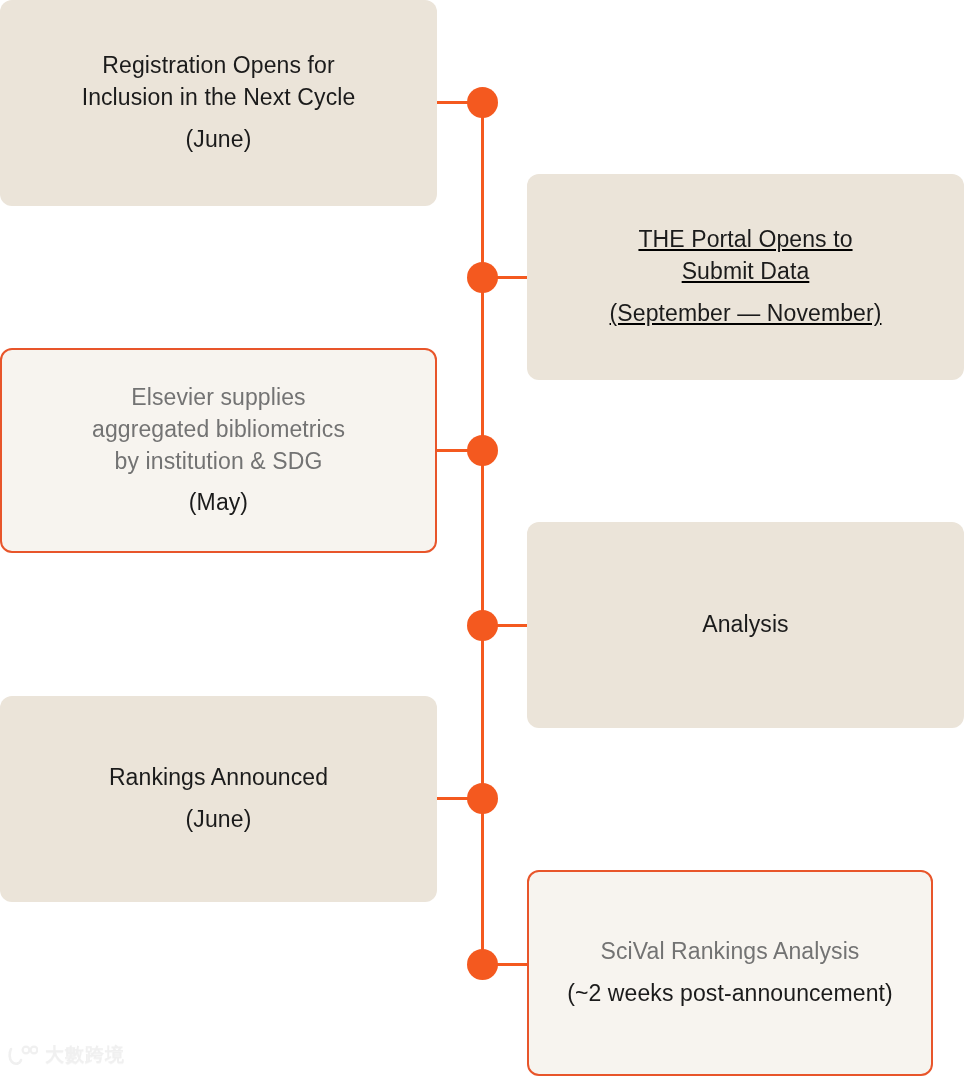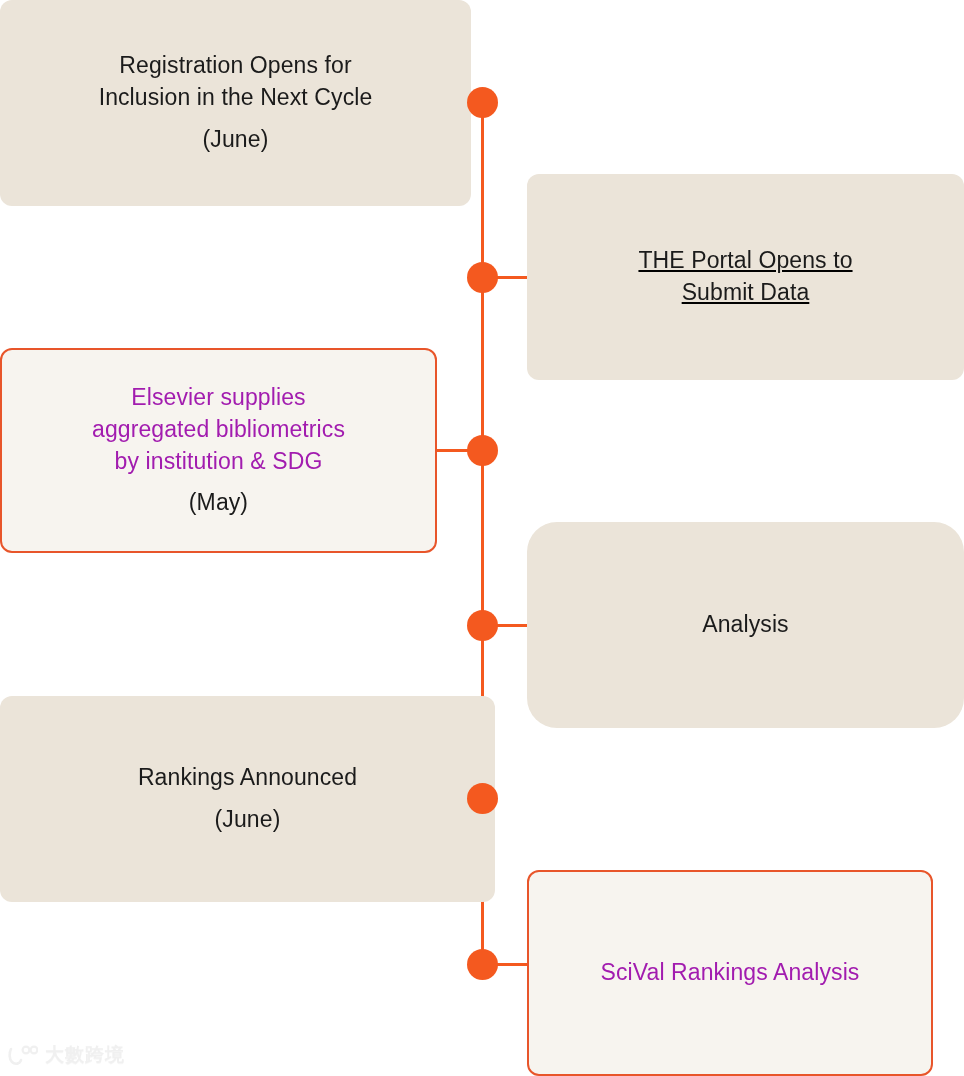--- a/index.html
+++ b/index.html
@@ -63,21 +63,21 @@
   }
 
   .card .title {
     font-size: 23px;
     line-height: 1.38;
     color: #1b1b1b;
     letter-spacing: 0.1px;
     white-space: pre-line;
   }
   .card.outline .title {
-    color: #a21caf;
+    color: #737373;
   }
   .card .period {
     font-size: 23px;
     line-height: 1.38;
     color: #1b1b1b;
     letter-spacing: 0.1px;
     margin-top: 10px;
   }
 
   
@@ -107,59 +107,61 @@
   }
 </style>
 </head>
 <body>
 
 <div id="canvas">
 
   <div class="spine" style="top:102px; height:862px;"></div>
 
   <div class="connector" style="left:437px; top:101px; width:48px;"></div>
-  <div class="card fill" style="left:0px; top:0px; width:471px; height:206px;">
+  <div class="card fill" style="left:0px; top:0px; width:437px; height:206px;">
     <div class="title">Registration Opens for
 Inclusion in the Next Cycle</div>
     <div class="period">(June)</div>
   </div>
   <div class="dot" style="left:467px; top:87px;"></div>
 
   <div class="connector" style="left:482px; top:276px; width:48px;"></div>
   <div class="card fill" style="left:527px; top:174px; width:437px; height:206px;text-decoration:underline;">
     <div class="title">THE Portal Opens to
 Submit Data</div>
+    <div class="period">(September — November)</div>
   </div>
   <div class="dot" style="left:467px; top:262px;"></div>
 
   <div class="connector" style="left:437px; top:449px; width:48px;"></div>
   <div class="card outline" style="left:0px; top:348px; width:437px; height:205px;">
     <div class="title">Elsevier supplies
 aggregated bibliometrics
 by institution &amp; SDG</div>
     <div class="period">(May)</div>
   </div>
   <div class="dot" style="left:467px; top:435px;"></div>
 
   <div class="connector" style="left:482px; top:624px; width:48px;"></div>
-  <div class="card fill" style="left:527px; top:522px; width:437px; height:206px;border-radius:30px;">
+  <div class="card fill" style="left:527px; top:522px; width:437px; height:206px;">
     <div class="title">Analysis</div>
   </div>
   <div class="dot" style="left:467px; top:610px;"></div>
 
   <div class="connector" style="left:437px; top:797px; width:48px;"></div>
-  <div class="card fill" style="left:0px; top:696px; width:495px; height:206px;">
+  <div class="card fill" style="left:0px; top:696px; width:437px; height:206px;">
     <div class="title">Rankings Announced</div>
     <div class="period">(June)</div>
   </div>
   <div class="dot" style="left:467px; top:783px;"></div>
 
   <div class="connector" style="left:482px; top:963px; width:48px;"></div>
   <div class="card outline" style="left:527px; top:870px; width:406px; height:206px;">
     <div class="title">SciVal Rankings Analysis</div>
+    <div class="period">(~2 weeks post-announcement)</div>
   </div>
   <div class="dot" style="left:467px; top:949px;"></div>
 
   <div class="watermark">
     <span class="mark">
       <svg width="30" height="24" viewBox="0 0 30 24" aria-hidden="true">
         <path d="M3 6 C1 10 1 16 4 19 C7 22 12 21 13 17" fill="none" stroke="#efefef" stroke-width="2.6" stroke-linecap="round"></path>
         <circle cx="18" cy="7" r="3.4" fill="none" stroke="#efefef" stroke-width="2.2"></circle>
         <circle cx="26" cy="7" r="3.4" fill="none" stroke="#efefef" stroke-width="2.2"></circle>
       </svg>

